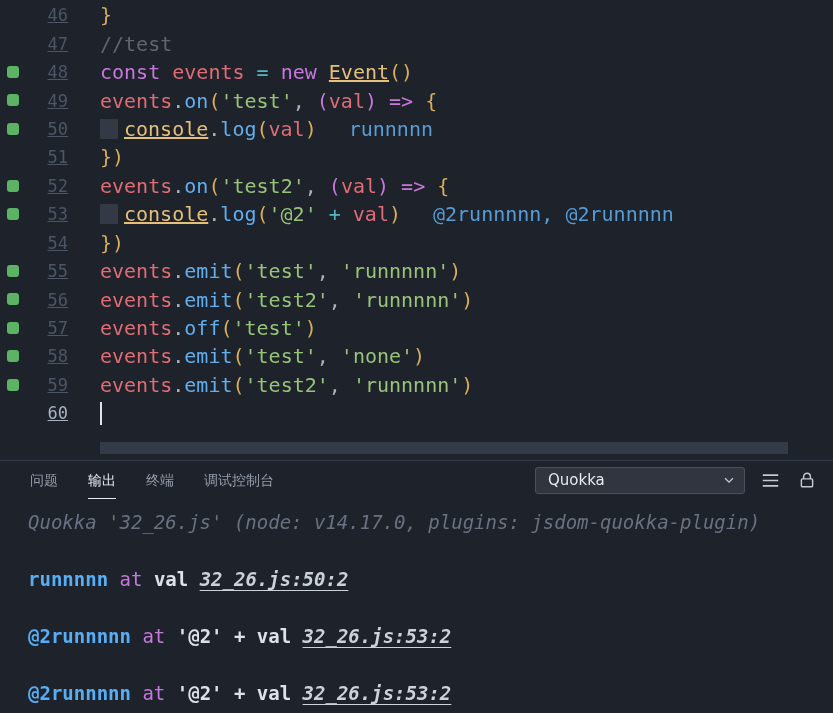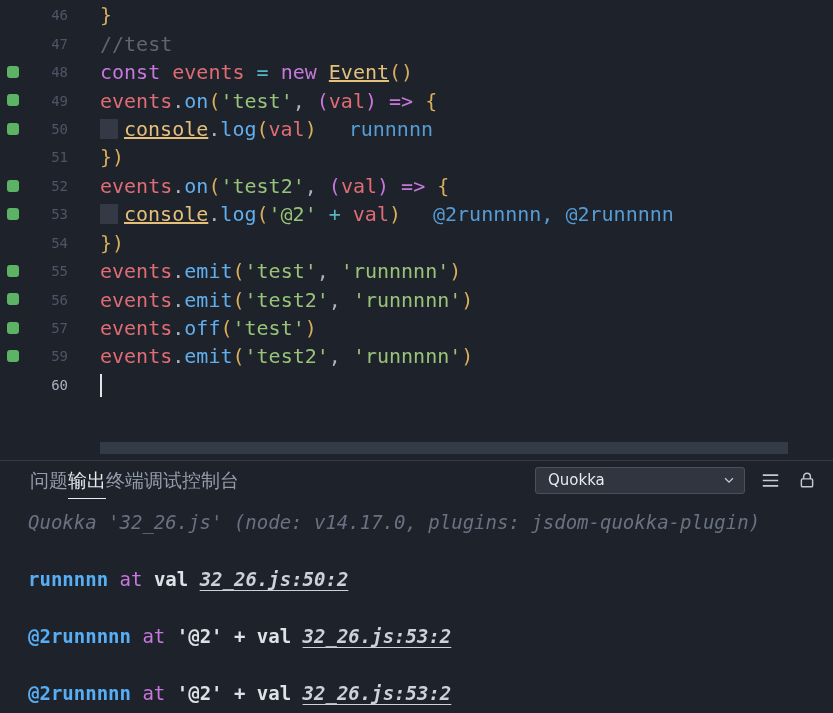--- a/index.html
+++ b/index.html
@@ -17,22 +17,23 @@
   .editor { position: absolute; top: 0; left: 0; width: 100%; height: 460px; }
   .code-lines { padding-top: 1px; }
   .code-line { position: relative; height: 28.45px; display: flex; align-items: center; }
   .marker {
     position: absolute; left: 7px; top: 8px;
     width: 12px; height: 12px; border-radius: 3px;
     background: var(--marker);
   }
   .lnum {
     flex: none; display: inline-block; width: 68px;
-    text-align: right; font-size: 14px; color: var(--gutter);
+    text-align: right; font-size: 17px; color: var(--gutter);
     user-select: none;
+    text-decoration: underline;
   }
   .lnum.active { color: var(--gutterActive); }
   .ltext { margin-left: 32px; white-space: pre; font-size: 20px; }
 
   .tk-kw      { color: var(--kw); }
   .tk-var     { color: var(--variable); }
   .tk-cls     { color: var(--cls); text-decoration: underline; }
   .tk-fn      { color: var(--fn); }
   .tk-str     { color: var(--str); }
   .tk-op      { color: var(--op); }
@@ -59,23 +60,23 @@
     position: absolute; top: 460px; left: 0;
     width: 100%; height: 253px;
     background: var(--bg);
     border-top: 1px solid var(--panelBorder);
   }
   .panel-header {
     height: 38px; display: flex; align-items: center;
     justify-content: space-between; padding: 0 14px 0 30px;
   }
   .tabs {
-    display: flex; align-items: stretch; height: 38px;
+    display: flex; gap: 30px; align-items: stretch; height: 38px;
     font-family: "DejaVu Sans", "Liberation Sans", sans-serif;
-    font-size: 19px; color: var(--tabInactive);
+    font-size: 14px; color: var(--tabInactive);
   }
   .tab {
     display: flex; align-items: center; cursor: pointer;
     border-bottom: 1px solid transparent; padding-top: 2px;
   }
   .tab.active { color: var(--tabActive); border-bottom-color: var(--tabActive); }
 
   .panel-actions { display: flex; align-items: center; gap: 13px; }
   .dropdown {
     width: 210px; height: 27px;
@@ -158,20 +159,25 @@
         </div>
         <div class="code-line">
           <span class="marker"></span>
           <span class="lnum">56</span>
           <span class="ltext"><span class="tk-var">events</span><span class="tk-punc">.</span><span class="tk-fn">emit</span><span class="tk-b1">(</span><span class="tk-str">'test2'</span><span class="tk-punc">, </span><span class="tk-str">'runnnnn'</span><span class="tk-b1">)</span></span>
         </div>
         <div class="code-line">
           <span class="marker"></span>
           <span class="lnum">57</span>
           <span class="ltext"><span class="tk-var">events</span><span class="tk-punc">.</span><span class="tk-fn">off</span><span class="tk-b1">(</span><span class="tk-str">'test'</span><span class="tk-b1">)</span></span>
+        </div>
+        <div class="code-line">
+          <span class="marker"></span>
+          <span class="lnum">58</span>
+          <span class="ltext"><span class="tk-var">events</span><span class="tk-punc">.</span><span class="tk-fn">emit</span><span class="tk-b1">(</span><span class="tk-str">'test'</span><span class="tk-punc">, </span><span class="tk-str">'none'</span><span class="tk-b1">)</span></span>
         </div>
         <div class="code-line">
           <span class="marker"></span>
           <span class="lnum">59</span>
           <span class="ltext"><span class="tk-var">events</span><span class="tk-punc">.</span><span class="tk-fn">emit</span><span class="tk-b1">(</span><span class="tk-str">'test2'</span><span class="tk-punc">, </span><span class="tk-str">'runnnnn'</span><span class="tk-b1">)</span></span>
         </div>
         <div class="code-line">
           <span class="lnum active">60</span>
           <span class="ltext"><span class="tk-cursor"></span></span>
         </div>

